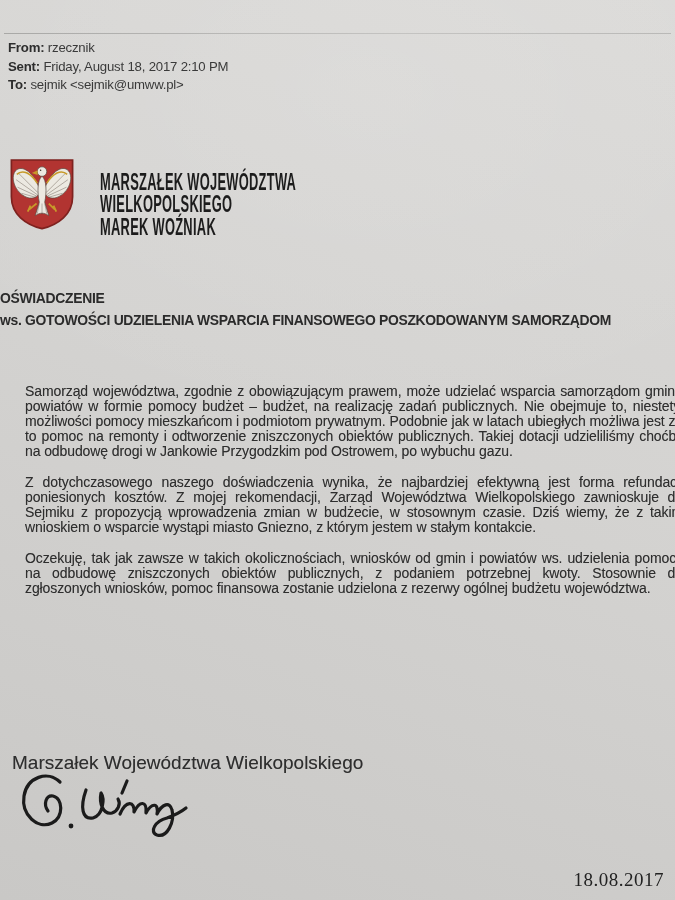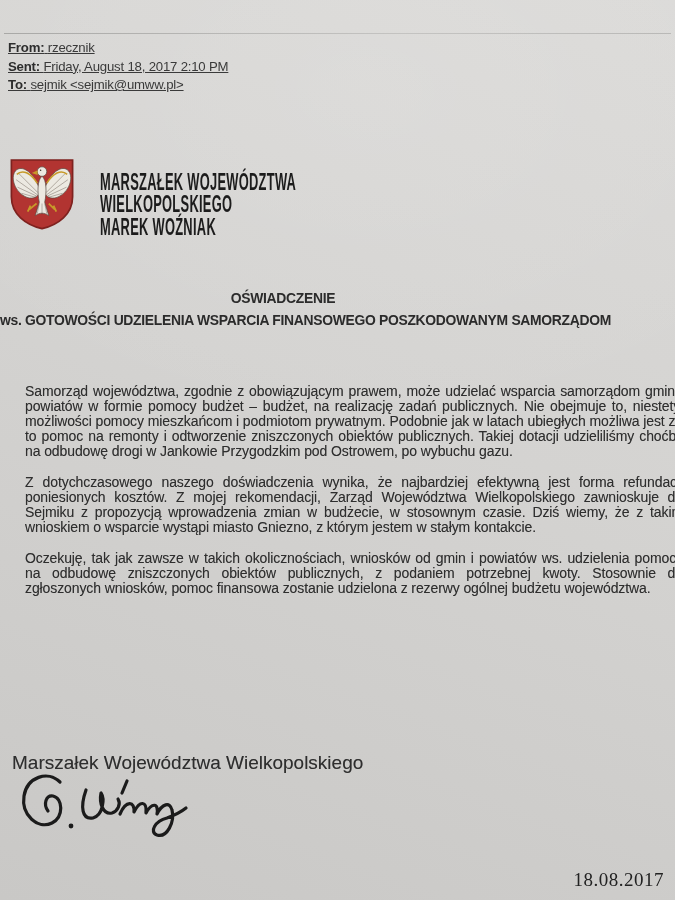--- a/index.html
+++ b/index.html
@@ -20,21 +20,20 @@
     height: 1px;
     background: linear-gradient(90deg, rgba(130,130,128,0.55), rgba(150,150,148,0.35) 60%, rgba(150,150,148,0.5));
   }
   .email-header {
     position: absolute;
     left: 8px; top: 39px; width: 660px;
     font-size: 13.2px;
     line-height: 18.6px;
     letter-spacing: -0.2px;
     color: #3a3a3a;
-    text-decoration: underline;
   }
   .hlabel { font-weight: bold; color: #2d2d2d; }
   .letterhead {
     position: absolute;
     left: 8px; top: 150px;
     display: flex;
     align-items: flex-end;
   }
   .crest { width: 68px; height: 88px; display: block; }
   .lh-text {
@@ -45,21 +44,20 @@
     line-height: 22.4px;
     letter-spacing: 0.5px;
     color: #1c1c1c;
     transform: scaleX(0.56);
     transform-origin: left top;
     white-space: nowrap;
   }
   .title-block {
     position: absolute;
     left: 0; top: 287px; width: 566px;
-    text-align: center;
     font-weight: bold;
     font-size: 13.9px;
     line-height: 22.4px;
     letter-spacing: -0.3px;
     color: #2b2b2b;
     white-space: nowrap;
   }
   .body-text {
     position: absolute;
     left: 25px; top: 384px; width: 658px;

